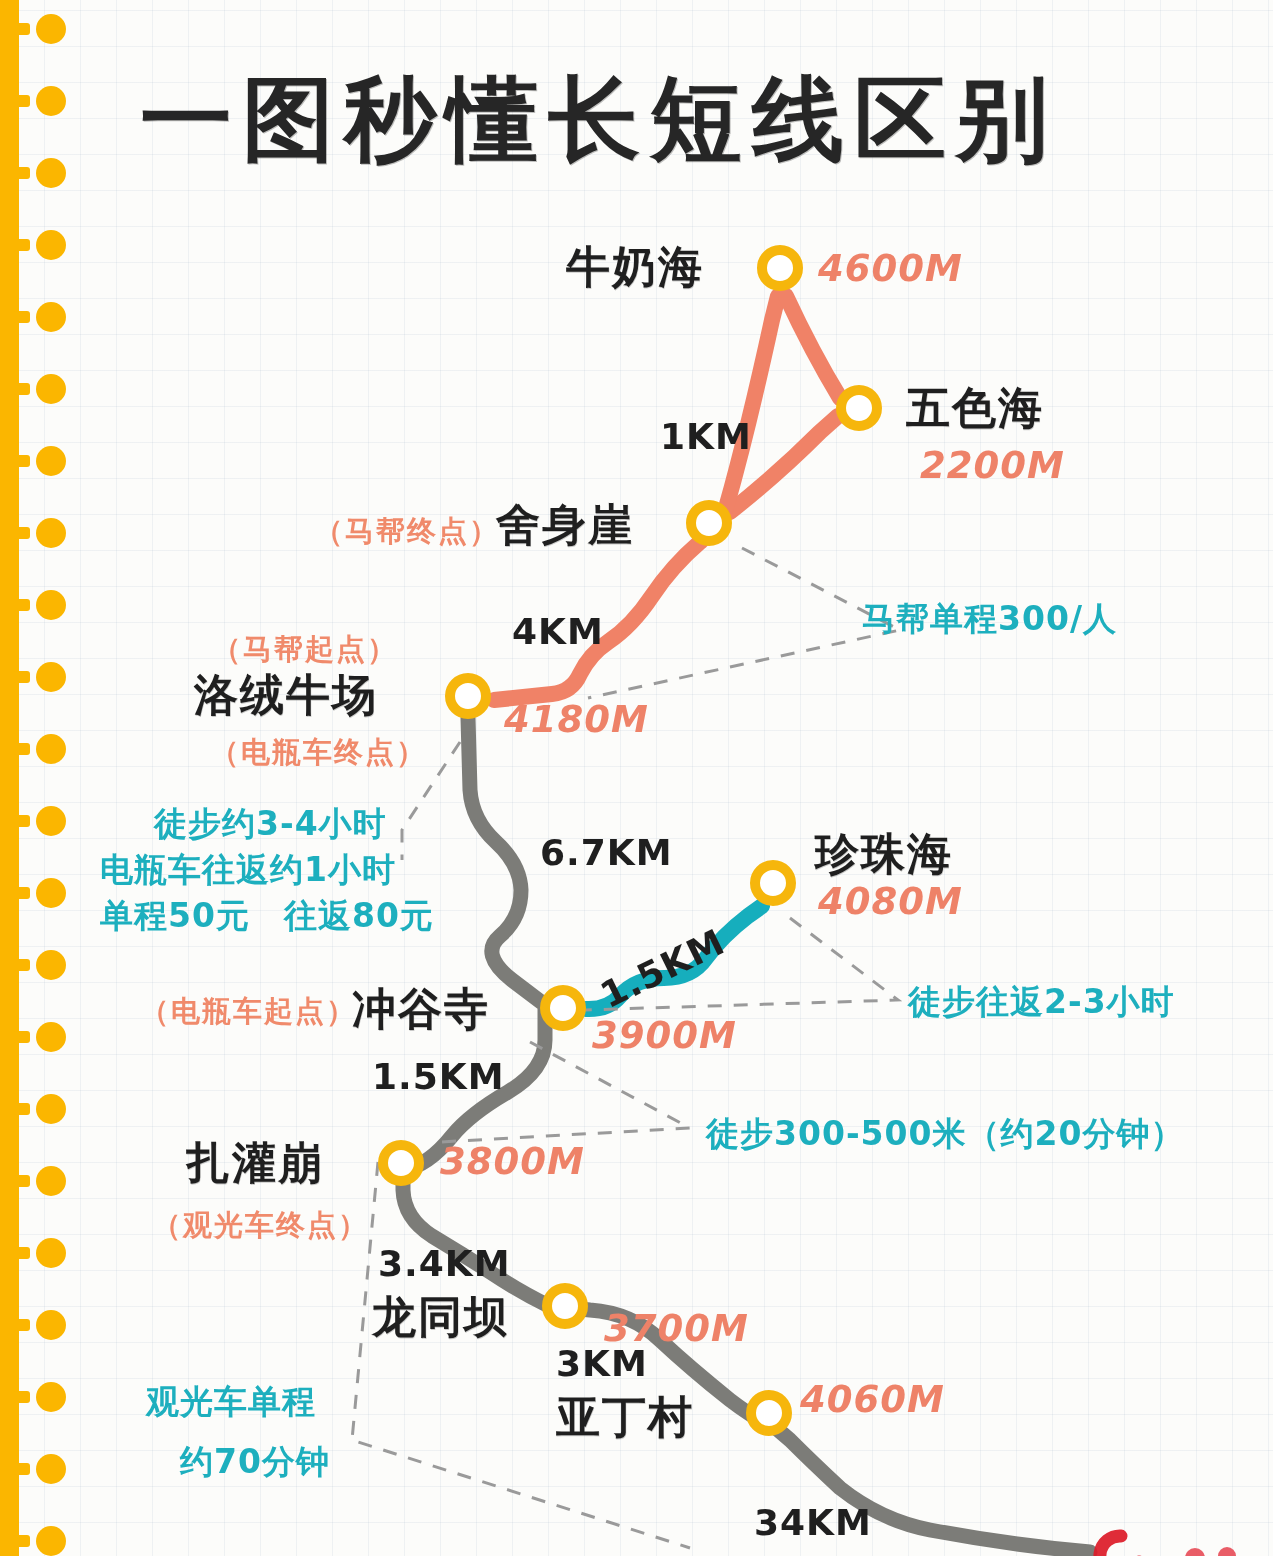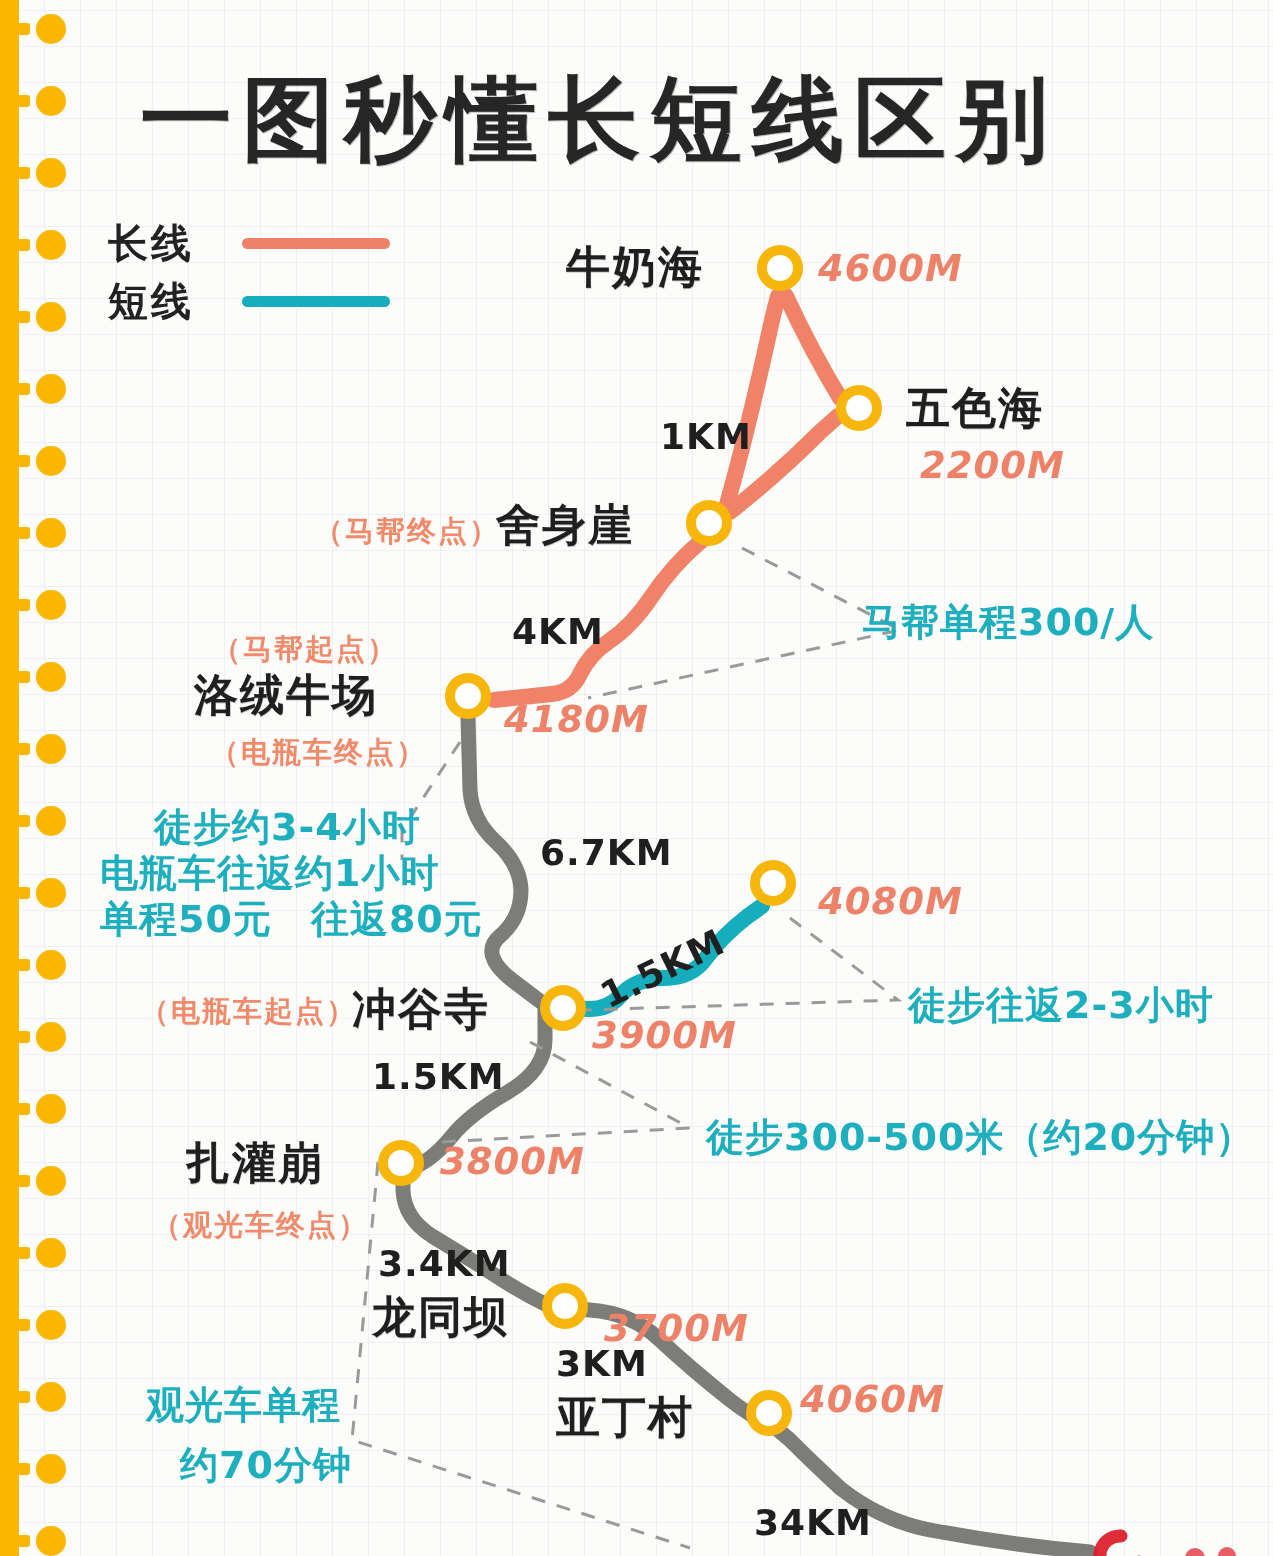--- a/index.html
+++ b/index.html
@@ -127,21 +127,21 @@
     font-weight: 700;
     font-size: 29px;
     color: #F08A6B;
     letter-spacing: 2px;
     white-space: nowrap;
   }
   .note {
     position: absolute;
     font-family: "DejaVu Sans", "Liberation Sans", sans-serif;
     font-weight: 700;
-    font-size: 38px;
+    font-size: 33px;
     color: #1DAFBE;
     letter-spacing: 1px;
     white-space: nowrap;
   }
   .rot-15 { transform: rotate(-26deg); transform-origin: left bottom; }
 
   .watermark {
     position: absolute;
     right: 8px; bottom: -14px;
     width: 190px; height: 64px;
@@ -196,30 +196,20 @@
       <div class="bind-dot" style="top: 1382px; background: rgb(251, 182, 0);"></div>
       <div class="bind-nub" style="top: 1391px; background: rgb(251, 182, 0);"></div>
       <div class="bind-dot" style="top: 1454px; background: rgb(251, 182, 0);"></div>
       <div class="bind-nub" style="top: 1463px; background: rgb(251, 182, 0);"></div>
       <div class="bind-dot" style="top: 1526px; background: rgb(251, 182, 0);"></div>
       <div class="bind-nub" style="top: 1535px; background: rgb(251, 182, 0);"></div>
     </div>
 
   <div class="title">一图秒懂长短线区别</div>
 
-  <div class="legend">
-    <div class="legend-row">
-      <span class="legend-label">长线</span>
-      <span class="legend-swatch" id="sw0" style="background: rgb(238, 130, 104);"></span>
-    </div>
-    <div class="legend-row">
-      <span class="legend-label">短线</span>
-      <span class="legend-swatch" id="sw1" style="background: rgb(22, 174, 189);"></span>
-    </div>
-  </div>
 
   <svg class="layer" viewBox="0 0 1273 1556">
     <g fill="none" stroke-linecap="round" stroke-linejoin="round">
 
       <path stroke="#7C7C78" stroke-width="15" d="M468,718 L470,790 Q472,820 496,842 Q520,864 521,890
                Q521,918 500,936 Q479,954 512,980 L545,1005
                L545,1040 Q545,1070 508,1092 Q470,1114 452,1136
                Q428,1166 403,1170
                L403,1190 Q404,1218 432,1236 Q462,1254 490,1272
                Q520,1292 549,1306
@@ -257,20 +247,21 @@
   <div class="node" style="left:750px;  top:860px;"></div>
   <div class="node" style="left:540px;  top:985px;"></div>
   <div class="node" style="left:378px;  top:1140px;"></div>
   <div class="node" style="left:542px;  top:1283px;"></div>
   <div class="node" style="left:746px;  top:1390px;"></div>
 
   <div class="place" style="left:566px; top:238px;">牛奶海</div>
   <div class="place" style="left:906px; top:379px;">五色海</div>
   <div class="place" style="left:496px; top:496px;">舍身崖</div>
   <div class="place" style="left:194px; top:666px;">洛绒牛场</div>
+  <div class="place" style="left:815px; top:825px;">珍珠海</div>
   <div class="place" style="left:352px; top:980px;">冲谷寺</div>
   <div class="place" style="left:186px; top:1134px;">扎灌崩</div>
   <div class="place" style="left:372px; top:1288px;">龙同坝</div>
   <div class="place" style="left:556px; top:1388px;">亚丁村</div>
 
   <div class="elev" style="left:818px;  top:247px;">4600M</div>
   <div class="elev" style="left:920px;  top:444px;">2200M</div>
   <div class="elev" style="left:504px;  top:698px;">4180M</div>
   <div class="elev" style="left:818px;  top:880px;">4080M</div>
   <div class="elev" style="left:592px;  top:1014px;">3900M</div>

